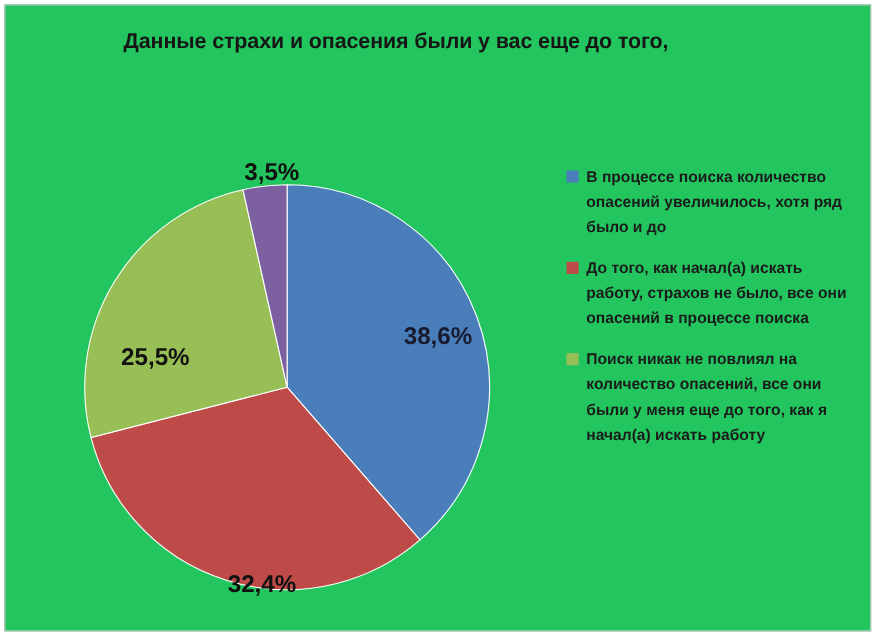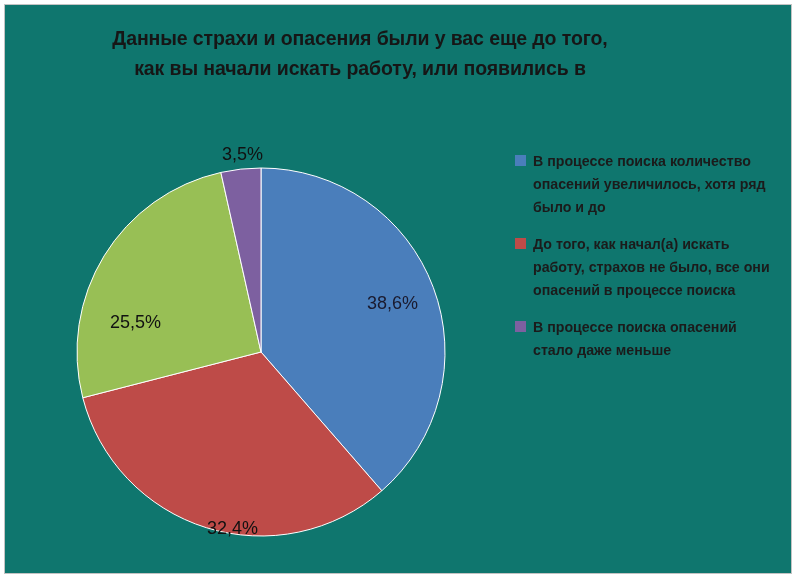--- a/index.html
+++ b/index.html
@@ -14,21 +14,21 @@
     font-family: "Liberation Sans", "DejaVu Sans", sans-serif;
     overflow: hidden;
   }
 
   #chart-frame {
     position: absolute;
     left: 4px;
     top: 4px;
     width: 788px;
     height: 570px;
-    background: #0f766e;
+    background: #22c55e;
     border: 1px solid #c3c3c3;
     box-sizing: border-box;
   }
 
   
   #chart-title {
     position: absolute;
     left: 40px;
     top: 18px;
     width: 630px;
@@ -46,22 +46,22 @@
     position: absolute;
     left: 60px;
     top: 125px;
     width: 400px;
     height: 425px;
   }
   #pie-svg { display: block; }
 
   .slice-label {
     position: absolute;
-    font-size: 18px;
-    font-weight: normal;
+    font-size: 22px;
+    font-weight: bold;
     color: #1a1a2e;
     white-space: nowrap;
   }
   .slice-label.dark { color: #111111; }
 
   
   #legend {
     position: absolute;
     left: 510px;
     top: 145px;
@@ -88,21 +88,20 @@
     flex: 1 1 auto;
   }
 </style>
 </head>
 <body>
 
 <div id="chart-frame">
 
   <div id="chart-title">
     <span class="tline">Данные страхи и опасения были у вас еще до того,</span>
-    <span class="tline">как вы начали искать работу, или появились в</span>
   </div>
 
   <div id="pie-plot">
     <svg id="pie-svg" width="400" height="425" viewBox="0 0 400 425">
       <g id="pie-slices">
           <path d="M 196 222 L 196.00 38.00 A 184 184 0 0 1 316.81 360.78 Z" fill="#4A7EBB" stroke="#ffffff" stroke-width="1"></path>
           <path d="M 196 222 L 316.81 360.78 A 184 184 0 0 1 17.78 267.76 Z" fill="#BE4B48" stroke="#ffffff" stroke-width="1"></path>
           <path d="M 196 222 L 17.78 267.76 A 184 184 0 0 1 155.86 42.43 Z" fill="#98BF55" stroke="#ffffff" stroke-width="1"></path>
           <path d="M 196 222 L 155.86 42.43 A 184 184 0 0 1 196.00 38.00 Z" fill="#7D60A0" stroke="#ffffff" stroke-width="1"></path>
         </g>
@@ -119,20 +118,20 @@
     <div class="legend-item">
       <span class="legend-swatch" style="background: rgb(74, 126, 187);"></span>
       <span class="legend-text">В процессе поиска количество опасений увеличилось, хотя ряд было и до</span>
     </div>
 
     <div class="legend-item">
       <span class="legend-swatch" style="background: rgb(190, 75, 72);"></span>
       <span class="legend-text">До того, как начал(а) искать работу, страхов не было, все они опасений в процессе поиска</span>
     </div>
 
+    <div class="legend-item">
+      <span class="legend-swatch" style="background: rgb(152, 191, 85);"></span>
+      <span class="legend-text">Поиск никак не повлиял на количество опасений, все они были у меня еще до того, как я начал(а) искать работу</span>
+    </div>
 
-    <div class="legend-item">
-      <span class="legend-swatch" style="background: rgb(125, 96, 160);"></span>
-      <span class="legend-text">В процессе поиска опасений стало даже меньше</span>
-    </div>
 
   </div>
 </div>
 
 </body></html>

